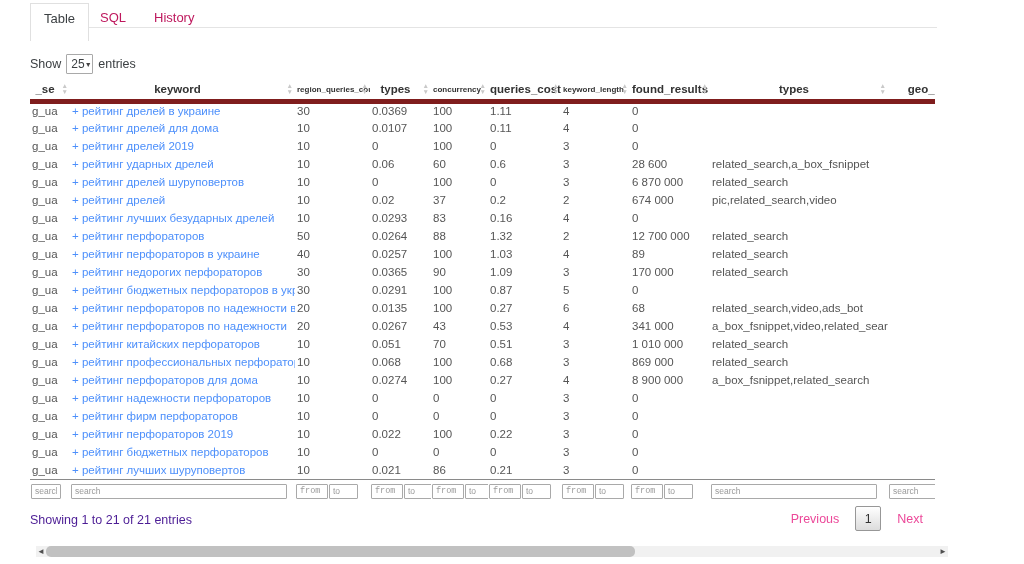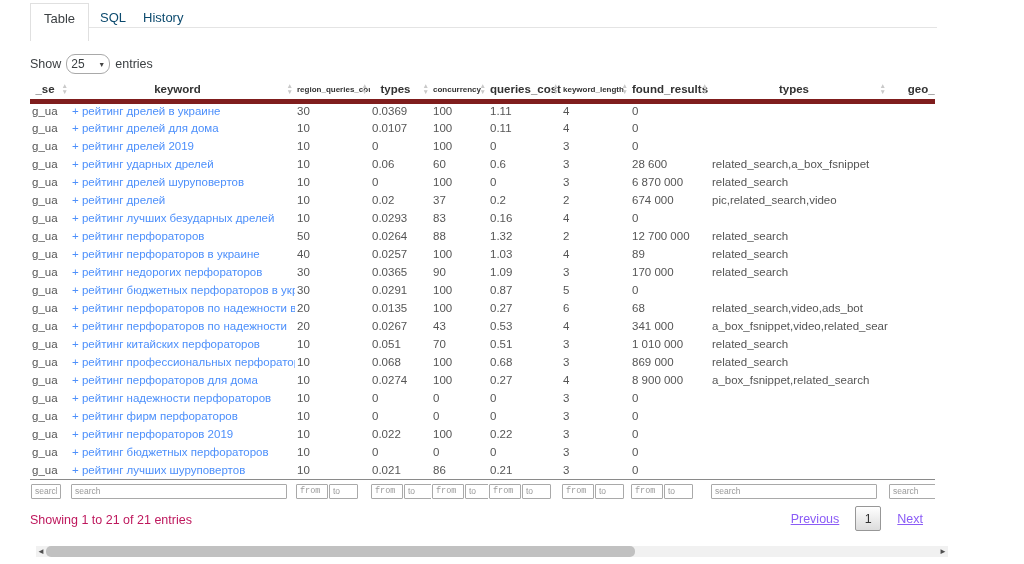--- a/index.html
+++ b/index.html
@@ -6,29 +6,29 @@
   html, body { width: 1024px; height: 564px; background: #fff; overflow: hidden;
     font-family: "Liberation Sans", sans-serif; color: #484848; }
   .page { position: relative; width: 1024px; height: 564px; }
 
   
   .tabbar { position: relative; height: 44px; margin-left: 30px; }
   .tabbar .rule { position: absolute; left: 0; top: 27px; width: 907px; height: 1px; background: #e4e4e4; }
   .tab-active { position: absolute; left: 0; top: 3px; width: 59px; height: 38px;
     background: #fff; border: 1px solid #e0e0e0; border-bottom: none; z-index: 2;
     font-size: 13px; color: #3c4043; text-align: center; padding-top: 7px; }
-  .tab-link { position: absolute; top: 10px; font-size: 13px; color: #0c4a6e; text-decoration: none; cursor: pointer; }
+  .tab-link { position: absolute; top: 10px; font-size: 13px; color: #be185d; text-decoration: none; cursor: pointer; }
   .tab-sql { left: 70px; }
-  .tab-history { left: 113px; }
+  .tab-history { left: 124px; }
 
   
   .controls { margin: 8px 30px 6px 30px; width: 905px; height: 22px; position: relative; font-size: 12.5px; color: #3c4043; }
   .length { position: absolute; left: 0; top: 2px; display: flex; align-items: center; gap: 5px; text-align: right; }
   .fake-select { display: inline-flex; align-items: center; justify-content: space-between;
-    width: 44px; height: 20px; border: 1px solid #a9a9a9; border-radius: 9px; background: #fff;
+    width: 27px; height: 20px; border: 1px solid #a9a9a9; border-radius: 1px; background: #fff;
     padding: 0 4px; cursor: pointer; font-size: 12px; }
   .fake-select .caret { font-size: 7px; color: #444; }
   .gsearch { position: absolute; right: 0; top: 0; display: flex; align-items: center; gap: 5px; }
   .gsearch input { width: 124px; height: 20px; border: 1px solid #a9a9a9; border-radius: 1px; padding: 0 4px; font-size: 12px; }
 
   
   .table-clip { margin-left: 30px; width: 905px; overflow: hidden; }
   table { border-collapse: collapse; table-layout: fixed; width: 958px; }
   col.c0 { width: 40px; }  col.c1 { width: 225px; } col.c2 { width: 75px; }
   col.c3 { width: 61px; }  col.c4 { width: 57px; }  col.c5 { width: 73px; }
@@ -47,23 +47,23 @@
   tfoot input::placeholder { color: #9a9a9a; font-size: 8.5px; }
   .f-small { width: 30px; }
   .f-kw { width: 216px; }
   .f-from { width: 32px; font-family: Liberation Mono, monospace; }
   .f-to { width: 29px; margin-left: 1px; }
   .f-wide { width: 166px; }
   .f-geo { width: 70px; }
 
   
   .belowbar { margin-left: 30px; width: 905px; height: 30px; position: relative; margin-top: 4px; }
-  .info { position: absolute; left: 0; top: 7px; font-size: 12.5px; color: #be185d; }
+  .info { position: absolute; left: 0; top: 7px; font-size: 12.5px; color: #4c1d95; }
   .paginate { position: absolute; right: 0; top: 0; display: flex; align-items: center; }
-  .pg-prev, .pg-next { font-size: 12.5px; color: #8b5cf6; padding: 6px 12px; cursor: default; text-decoration: underline; }
+  .pg-prev, .pg-next { font-size: 12.5px; color: #ec4899; padding: 6px 12px; cursor: default; }
   .pg-num { width: 26px; height: 25px; margin: 0 4px; border: 1px solid #979797; border-radius: 2px;
     background: linear-gradient(to bottom, #ffffff 0%, #dcdcdc 100%);
     font-size: 12.5px; color: #333; display: inline-flex; align-items: center; justify-content: center; cursor: pointer; }
 
   
   .hscroll { position: absolute; left: 36px; top: 546px; width: 912px; height: 11px;
     display: flex; align-items: center; }
   .hs-arrow { width: 10px; height: 11px; font-size: 8px; line-height: 11px; color: #505050;
     text-align: center; background: #f1f1f1; cursor: pointer; }
   .hs-track { flex: 1; height: 11px; background: #f1f1f1; position: relative; }

